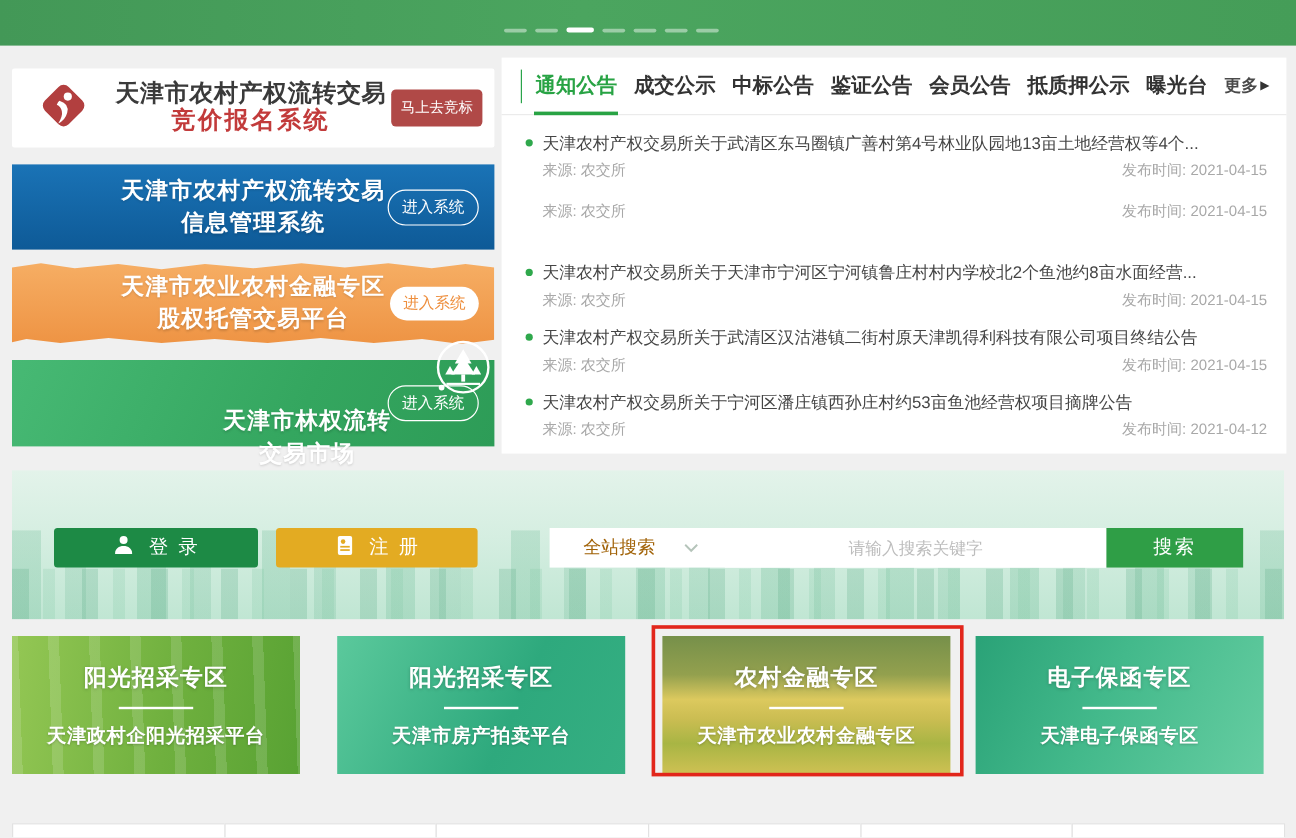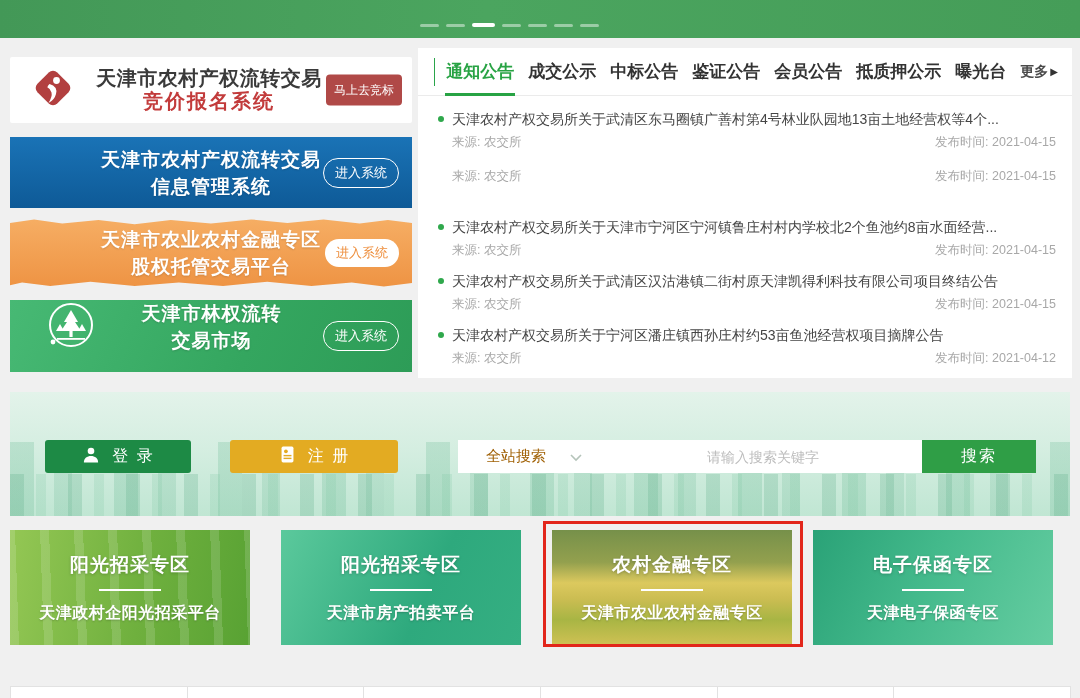--- a/index.html
+++ b/index.html
@@ -33,21 +33,21 @@
     font-size:13px; padding:5px 11px; border-radius:15px; cursor:pointer; font-family:inherit; }
   .enter-outline { background:transparent; border:1px solid #fff; color:#fff; }
   .enter-solid { background:#fff; border:none; color:#ee8f3e; }
   .banner-info { margin-top:14px; height:71px;
     background:linear-gradient(180deg,#1a73b6 0%,#0e5a97 100%); }
   .banner-equity { margin-top:10px; height:70px;
     background:linear-gradient(180deg,#f6ae64 0%,#ee9343 100%);
     clip-path:polygon(0% 7%,6% 2%,13% 8%,22% 3%,31% 9%,40% 3%,50% 8%,60% 2%,69% 7%,78% 2%,87% 8%,94% 3%,100% 7%,100% 93%,93% 98%,85% 92%,75% 97%,64% 91%,53% 97%,42% 92%,31% 97%,20% 91%,10% 97%,3% 92%,0% 96%); }
   .banner-forest { margin-top:12px; height:72px;
     background:linear-gradient(115deg,#47b974 0%,#34a65f 60%,#2d9c57 100%);
-    flex-direction:row; align-items:flex-start; padding:0 0 0 35px; }
+    flex-direction:column; align-items:flex-end; padding:0 0 0 35px; }
   .forest-icon { flex:0 0 auto; }
   .forest-text { flex:1; text-align:center; margin-right:86px; }
 
   
   .news-panel { position:absolute; left:418px; top:48px; width:654px; height:330px; background:#fff; }
   .tabs-row { display:flex; align-items:center; height:48px; padding:0 14px 0 16px;
     border-bottom:1px solid #ebebeb; }
   .accent { width:5px; height:28px; background:#2aa44a; margin-right:12px; }
   .tab { font-size:17px; font-weight:bold; color:#333; margin-right:14px; cursor:pointer;
     height:100%; display:flex; align-items:center; position:relative; white-space:nowrap; }
@@ -71,21 +71,21 @@
     background:linear-gradient(180deg,#e3f3ea 0%,#d5eee1 45%,#c0e6d3 100%); }
   .hero::before { content:""; position:absolute; left:0; right:0; bottom:0; height:74px; opacity:.5;
     background:repeating-linear-gradient(90deg, rgba(110,188,151,.55) 0 24px, rgba(110,188,151,0) 24px 44px,
       rgba(96,178,140,.4) 44px 62px, rgba(96,178,140,0) 62px 104px); }
   .hero::after { content:""; position:absolute; left:0; right:0; bottom:0; height:42px; opacity:.45;
     background:repeating-linear-gradient(90deg, rgba(88,170,132,.55) 0 14px, rgba(88,170,132,0) 14px 26px,
       rgba(120,196,158,.45) 26px 36px, rgba(120,196,158,0) 36px 58px); }
   .hero-btn { position:absolute; top:48px; height:33px; display:flex; align-items:center;
     justify-content:center; gap:11px; color:#fff; font-size:16px; letter-spacing:2px;
     border:none; border-radius:3px; cursor:pointer; z-index:2; font-family:inherit; }
-  .btn-login { left:35px; width:146px; background:#1d8a45; }
+  .btn-login { left:35px; width:170px; background:#1d8a45; }
   .btn-register { left:220px; width:168px; background:#e3ab22; }
   .search-group { position:absolute; left:448px; top:48px; width:578px; height:33px;
     display:flex; z-index:2; background:#fff; }
   .scope { width:146px; display:flex; align-items:center; padding-left:28px; gap:24px;
     color:#a16207; font-size:15px; cursor:pointer; }
   .search-input { flex:1; border:none; outline:none; font-size:14px; text-align:center;
     color:#555; font-family:inherit; }
   .search-input::placeholder { color:#bdbdbd; }
   .search-btn { width:114px; background:#2f9e46; color:#fff; border:none; font-size:16px;
     letter-spacing:2px; cursor:pointer; font-family:Liberation Serif, serif; }

